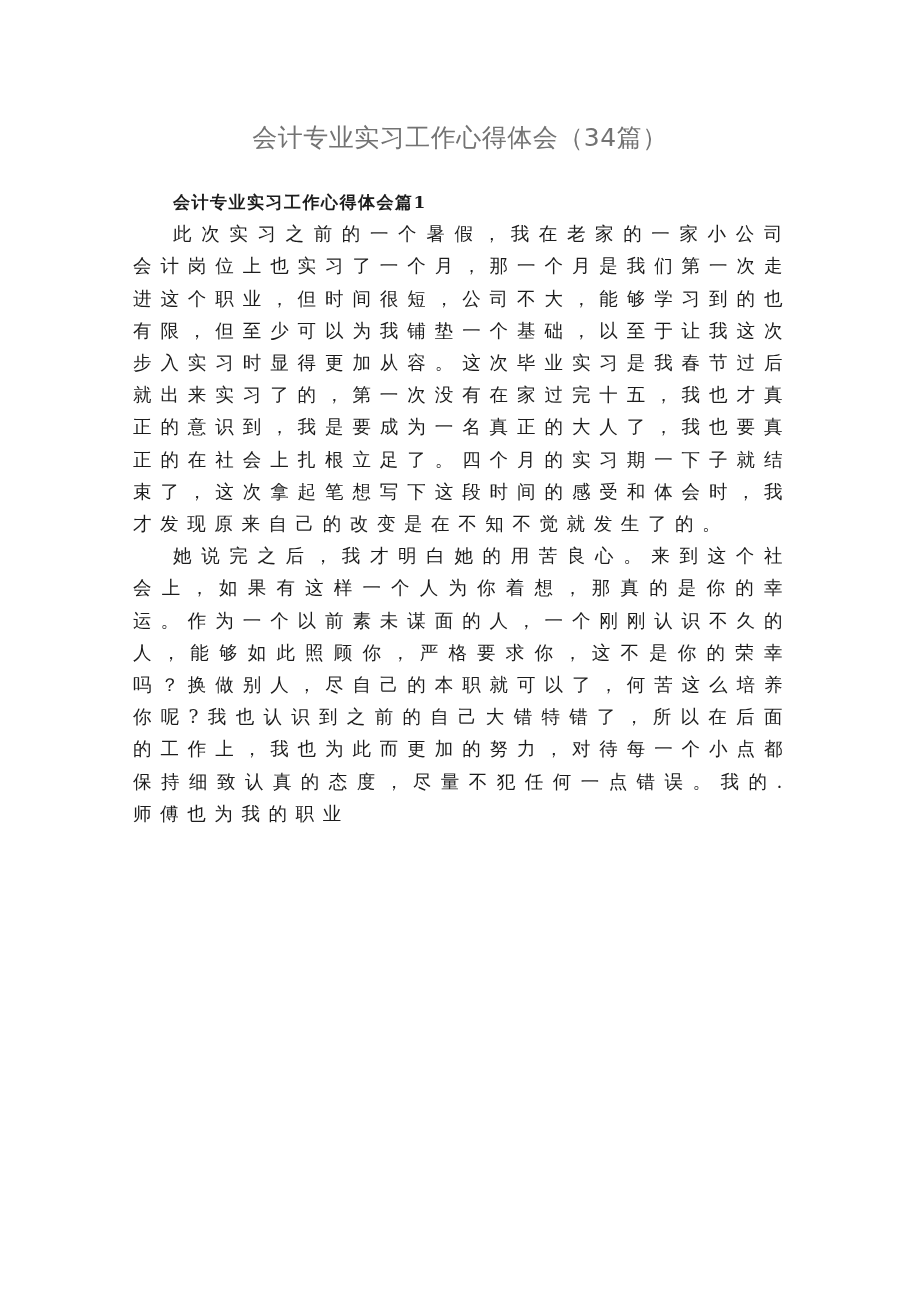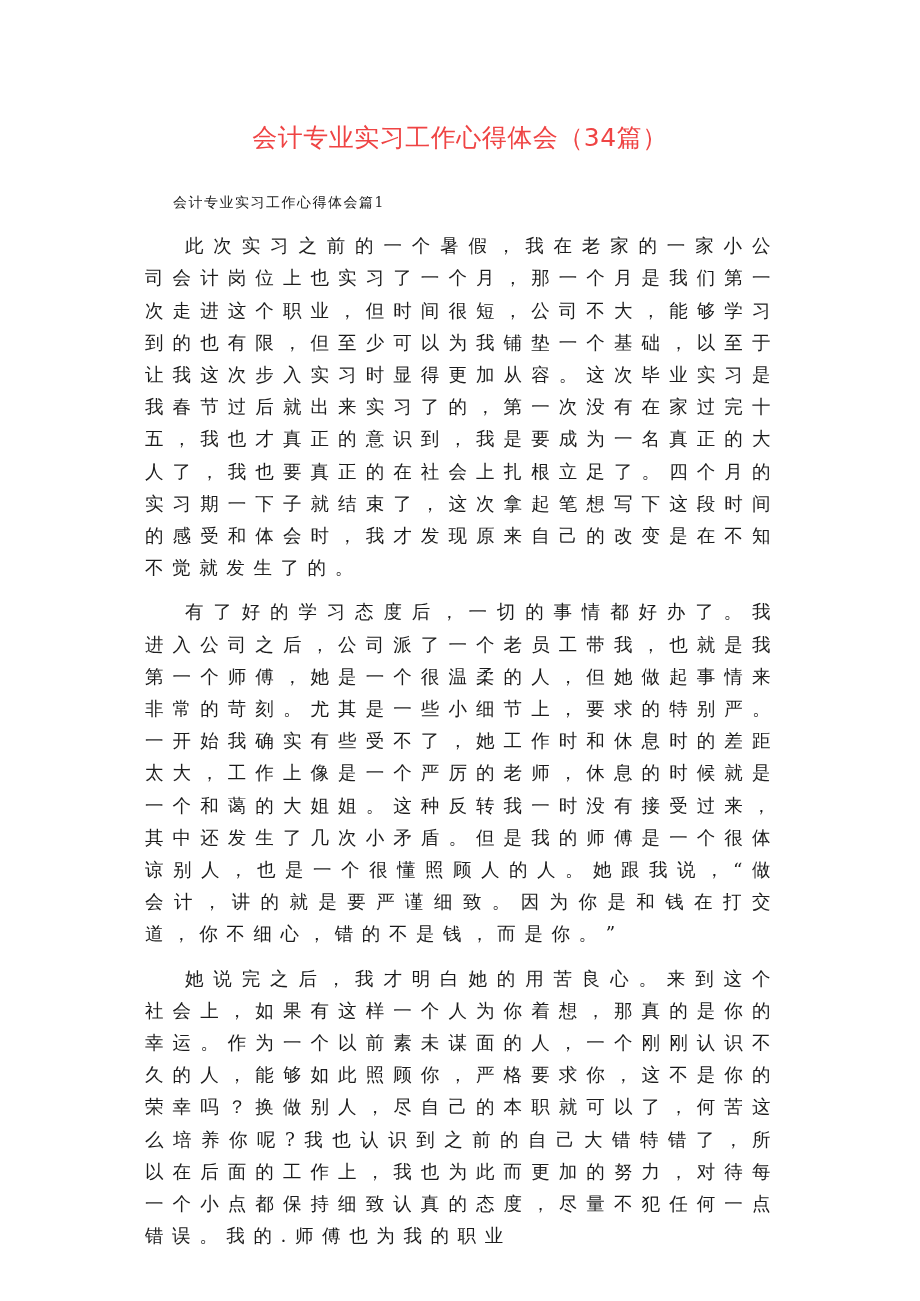--- a/index.html
+++ b/index.html
@@ -25,57 +25,56 @@
     .doc-title {
       position: absolute;
       top: 118px;
       left: 0;
       width: 920px;
       text-align: center;
       font-family: "DejaVu Sans", "Liberation Sans", sans-serif;
       font-size: 25px;
       line-height: 40px;
       letter-spacing: 0.5px;
-      color: #ef4444;
+      color: #737373;
       margin: 0;
       font-weight: normal;
     }
     .content {
       position: absolute;
       top: 186px;
       left: 133px;
       width: 658px;
       font-family: "DejaVu Serif", "Liberation Serif", serif;
       font-size: 18.5px;
       line-height: 32.2px;
       letter-spacing: 8.6px;
       color: #1c1c1c;
     }
     .section-heading {
       margin: 0;
       padding: 0;
       text-indent: 2em;
       text-indent: 40px;
-      font-weight: normal;
-      font-size: 14px;
+      font-weight: bold;
+      font-size: 17px;
       letter-spacing: 1.5px;
     }
     .para {
-      margin: 12px;
+      margin: 0;
       padding: 0;
       text-indent: 40px;
       text-align: justify;
       text-align-last: left;
     }
   </style>
 </head>
 <body>
 
 <div class="page">
   <h1 class="doc-title">会计专业实习工作心得体会（34篇）</h1>
 
   <div class="content">
     <p class="section-heading">会计专业实习工作心得体会篇1</p>
     <p class="para">此次实习之前的一个暑假，我在老家的一家小公司会计岗位上也实习了一个月，那一个月是我们第一次走进这个职业，但时间很短，公司不大，能够学习到的也有限，但至少可以为我铺垫一个基础，以至于让我这次步入实习时显得更加从容。这次毕业实习是我春节过后就出来实习了的，第一次没有在家过完十五，我也才真正的意识到，我是要成为一名真正的大人了，我也要真正的在社会上扎根立足了。四个月的实习期一下子就结束了，这次拿起笔想写下这段时间的感受和体会时，我才发现原来自己的改变是在不知不觉就发生了的。</p>
-    <p class="para">有了好的学习态度后，一切的事情都好办了。我进入公司之后，公司派了一个老员工带我，也就是我第一个师傅，她是一个很温柔的人，但她做起事情来非常的苛刻。尤其是一些小细节上，要求的特别严。一开始我确实有些受不了，她工作时和休息时的差距太大，工作上像是一个严厉的老师，休息的时候就是一个和蔼的大姐姐。这种反转我一时没有接受过来，其中还发生了几次小矛盾。但是我的师傅是一个很体谅别人，也是一个很懂照顾人的人。她跟我说，“做会计，讲的就是要严谨细致。因为你是和钱在打交道，你不细心，错的不是钱，而是你。”</p>
     <p class="para">她说完之后，我才明白她的用苦良心。来到这个社会上，如果有这样一个人为你着想，那真的是你的幸运。作为一个以前素未谋面的人，一个刚刚认识不久的人，能够如此照顾你，严格要求你，这不是你的荣幸吗？换做别人，尽自己的本职就可以了，何苦这么培养你呢?我也认识到之前的自己大错特错了，所以在后面的工作上，我也为此而更加的努力，对待每一个小点都保持细致认真的态度，尽量不犯任何一点错误。我的.师傅也为我的职业</p>
   </div>
 </div>
 
 </body></html>

